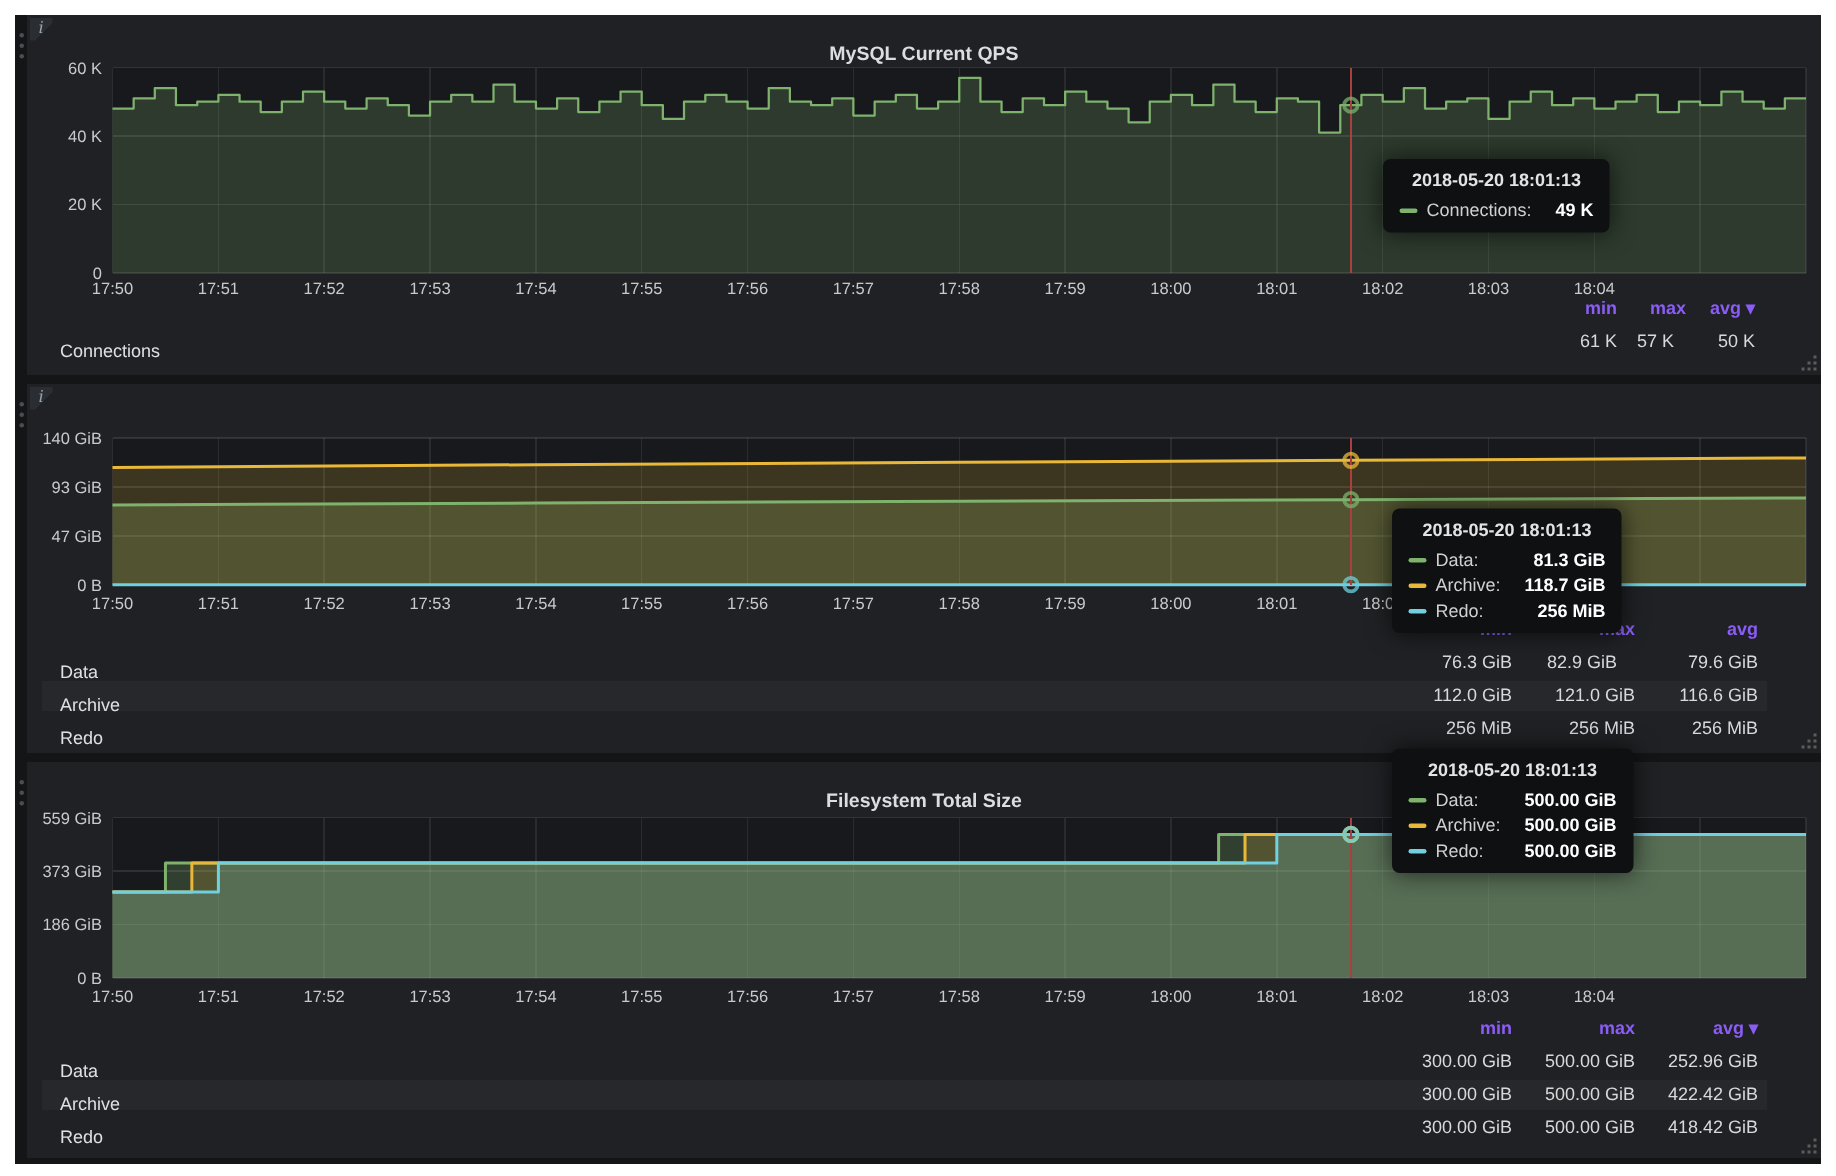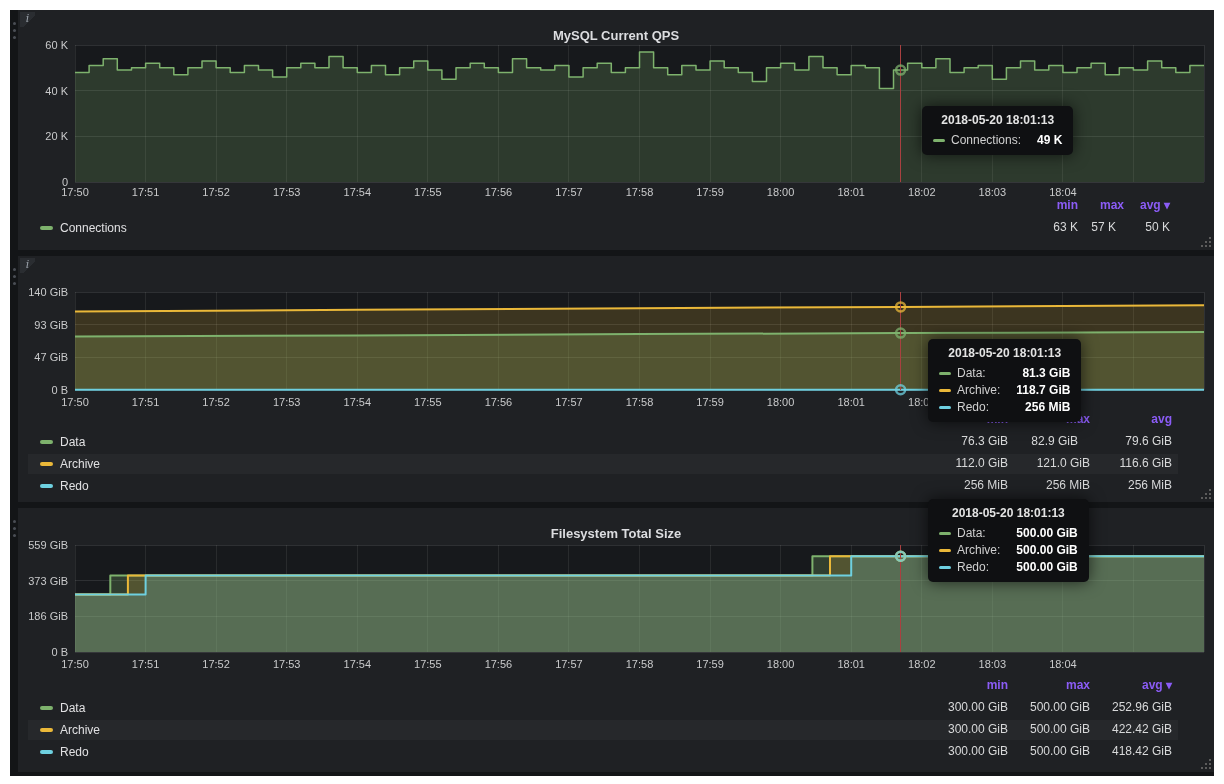--- a/index.html
+++ b/index.html
@@ -8,21 +8,21 @@
   #dash { position:absolute; left:10px; top:10px; width:1204px; height:766px; background:#131517; }
   .panel { position:absolute; left:8px; width:1196px; background:#1f2124; }
   .panel-title { position:absolute; top:18px; left:0; right:0; text-align:center;
     color:#dcdde0; font-weight:bold; font-size:13px; cursor:pointer; }
   .info-corner { position:absolute; left:2px; top:2px; width:15px; height:15px;
     color:#9aa1a9; font-size:11px; font-style:italic; font-family:"DejaVu Serif", serif;
     text-align:center; line-height:14px;
     background:linear-gradient(135deg, #2a2d31 0%, #2a2d31 60%, transparent 61%); }
   svg.plot { position:absolute; left:0; top:0; }
   .legend-name-row { position:absolute; left:22px; display:flex; align-items:center; gap:7px;
-    color:#e0e0e2; font-size:12px; height:16px; cursor:pointer; white-space:nowrap; }
+    color:#e0e0e2; font-size:12px; height:16px; cursor:pointer; white-space:nowrap;flex-direction:column; }
   .series-dash { width:13px; height:4px; border-radius:2px; display:inline-block; }
   .row-stripe { position:absolute; left:10px; right:36px; height:20px; background:rgba(255,255,255,0.035); }
   .col { position:absolute; text-align:right; font-size:12px; color:#d8d9da; height:16px; white-space:nowrap; }
   .col.hdr { color:#8b5cf6; font-weight:bold; cursor:pointer; }
   .tooltip { position:absolute; background:#0f1012; border-radius:5px; padding:7px 11px 8px 11px;
     box-shadow:0 0 16px rgba(0,0,0,0.65); z-index:10; font-size:12px; white-space:nowrap; }
   .tooltip .tt-title { font-weight:bold; color:#e3e3e3; text-align:center; margin-bottom:6px; }
   .tooltip .tt-row { display:flex; align-items:center; margin-top:3px; color:#d0d0d0; }
   .tooltip .tt-row .series-dash { width:12px; height:3px; margin-right:6px; }
   .tooltip .tt-val { font-weight:bold; color:#ffffff; margin-left:auto; padding-left:16px; }
@@ -89,21 +89,21 @@
         <text x="1044.9" y="186" text-anchor="middle" font-size="11" fill="#c9cacb" font-family="Liberation Sans, sans-serif">18:04</text>
       </svg>
     <div class="legend-box">
         <div class="col hdr" style="top: 188px; right: 136px; width: 50px;">min</div>
         <div class="col hdr" style="top: 188px; right: 90px; width: 50px;">max</div>
         <div class="col hdr" style="top: 188px; right: 44px; width: 50px;">avg ▾</div>
         <div class="legend-name-row" style="top: 210px;">
           <span class="series-dash" style="background: rgb(126, 178, 109);"></span>
           <span>Connections</span>
         </div>
-        <div class="col" style="top: 210px; right: 136px; width: 50px;">63 K</div>
+        <div class="col" style="top: 210px; right: 136px; width: 50px;">61 K</div>
         <div class="col" style="top: 210px; right: 98px; width: 50px; margin-left: 17px;">57 K</div>
         <div class="col" style="top: 210px; right: 44px; width: 50px;">50 K</div>
       </div>
     <div class="resize-handle"></div>
   </div>
 
   <div class="panel" id="panel1" style="top: 246px; height: 246px;">
     <div class="info-corner">i</div>
     <svg class="plot" width="1196" height="246">
         <rect x="57" y="36" width="1129" height="98" fill="#17191c"></rect>

